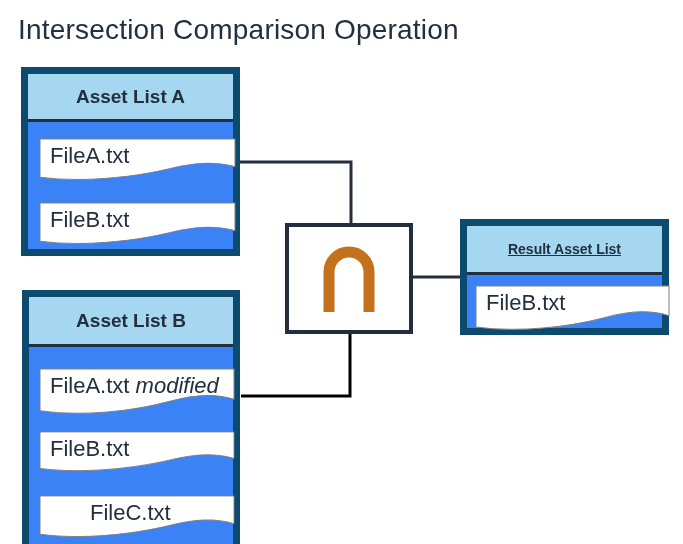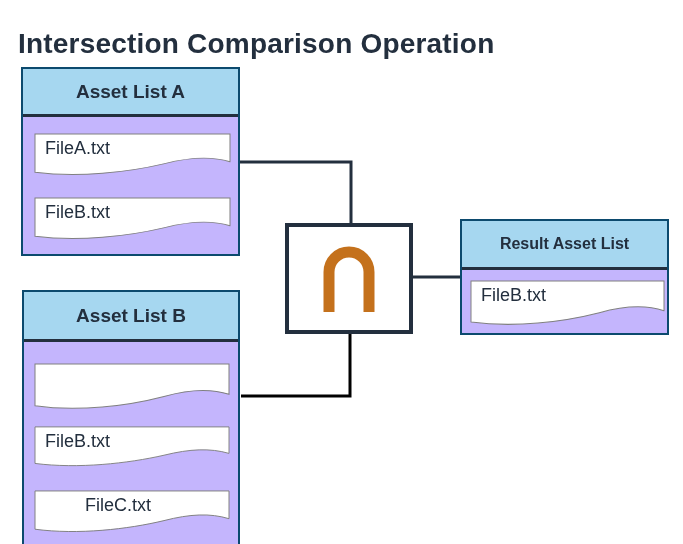--- a/index.html
+++ b/index.html
@@ -5,58 +5,58 @@
   html,body{margin:0;padding:0;background:#ffffff;}
   #canvas{
     position:relative;
     width:683px;height:544px;
     background:#ffffff;
     font-family:"Liberation Sans", sans-serif;
     color:#232F3E;
     overflow:hidden;
   }
   .title{
-    position:absolute;left:18px;top:28px;
-    font-size:28px;font-weight:700;letter-spacing:.2px;
+    position:absolute;left:18px;top:14px;
+    font-size:28px;font-weight:400;letter-spacing:.2px;
     color:#232F3E;white-space:nowrap;
   }
   .connectors{position:absolute;left:0;top:0;z-index:0;}
   .listbox{
     position:absolute;
-    border:2px solid #0c4a6e;
-    background:#c4b5fd;
+    border:7px solid #0c4a6e;
+    background:#3b82f6;
     box-sizing:border-box;
     z-index:1;
   }
   .listbox .hdr{
     background:#A6D7F0;
     border-bottom:3px solid #232F3E;
     display:flex;align-items:center;justify-content:center;
     font-weight:700;font-size:19px;color:#232F3E;
   }
   .listbox .body{position:relative;}
   .doc{
     position:absolute;
     box-sizing:border-box;
   }
   .doc svg{position:absolute;left:0;top:0;width:100%;height:100%;}
   .doc .doc-label{
     position:relative;z-index:2;
     display:block;
     padding:5px 0 0 11px;
-    font-size:18px;color:#232F3E;
+    font-size:22px;color:#232F3E;
     white-space:nowrap;
   }
   .doc .suffix{font-style:italic;}
   #box-a{left:21px;top:67px;width:219px;height:189px;}
   #box-a .hdr{height:45px;}
   #box-b{left:22px;top:290px;width:218px;height:287px;}
   #box-b .hdr{height:47px;}
   #box-result{left:460px;top:219px;width:209px;height:116px;}
-  #box-result .hdr{height:46px;font-size:16px;}
+  #box-result .hdr{height:46px;font-size:14px;text-decoration:underline;}
   #box-intersect{
     position:absolute;left:285px;top:223px;width:128px;height:111px;
     border:4px solid #232F3E;background:#ffffff;box-sizing:border-box;
     display:flex;align-items:center;justify-content:center;z-index:1;
   }
   .sr{position:absolute;width:1px;height:1px;overflow:hidden;opacity:0;}
 </style>
 </head>
 <body>
 
@@ -88,20 +88,21 @@
     </div>
   </div>
 
   <div class="listbox" id="box-b">
     <div class="hdr">Asset List B</div>
     <div class="body">
       <div class="doc" style="left:10px;top:21px;width:196px;height:48px;">
         <svg viewBox="0 0 196 46" preserveAspectRatio="none">
           <path d="M1,1 H195 V30 C176,24 156,25 130,32 C94,41 44,47 1,41 Z" fill="#ffffff" stroke="#808080" stroke-width="1"></path>
         </svg>
+        <span class="doc-label"><span>FileA.txt</span>&nbsp;<span class="suffix">modified</span></span>
       </div>
       <div class="doc" style="left:10px;top:84px;width:196px;height:42px;">
         <svg viewBox="0 0 196 46" preserveAspectRatio="none">
           <path d="M1,1 H195 V30 C176,24 156,25 130,32 C94,41 44,47 1,41 Z" fill="#ffffff" stroke="#808080" stroke-width="1"></path>
         </svg>
         <span class="doc-label">FileB.txt</span>
       </div>
       <div class="doc" style="left:10px;top:148px;width:196px;height:44px;padding-left:40px;">
         <svg viewBox="0 0 196 46" preserveAspectRatio="none">
           <path d="M1,1 H195 V30 C176,24 156,25 130,32 C94,41 44,47 1,41 Z" fill="#ffffff" stroke="#808080" stroke-width="1"></path>

